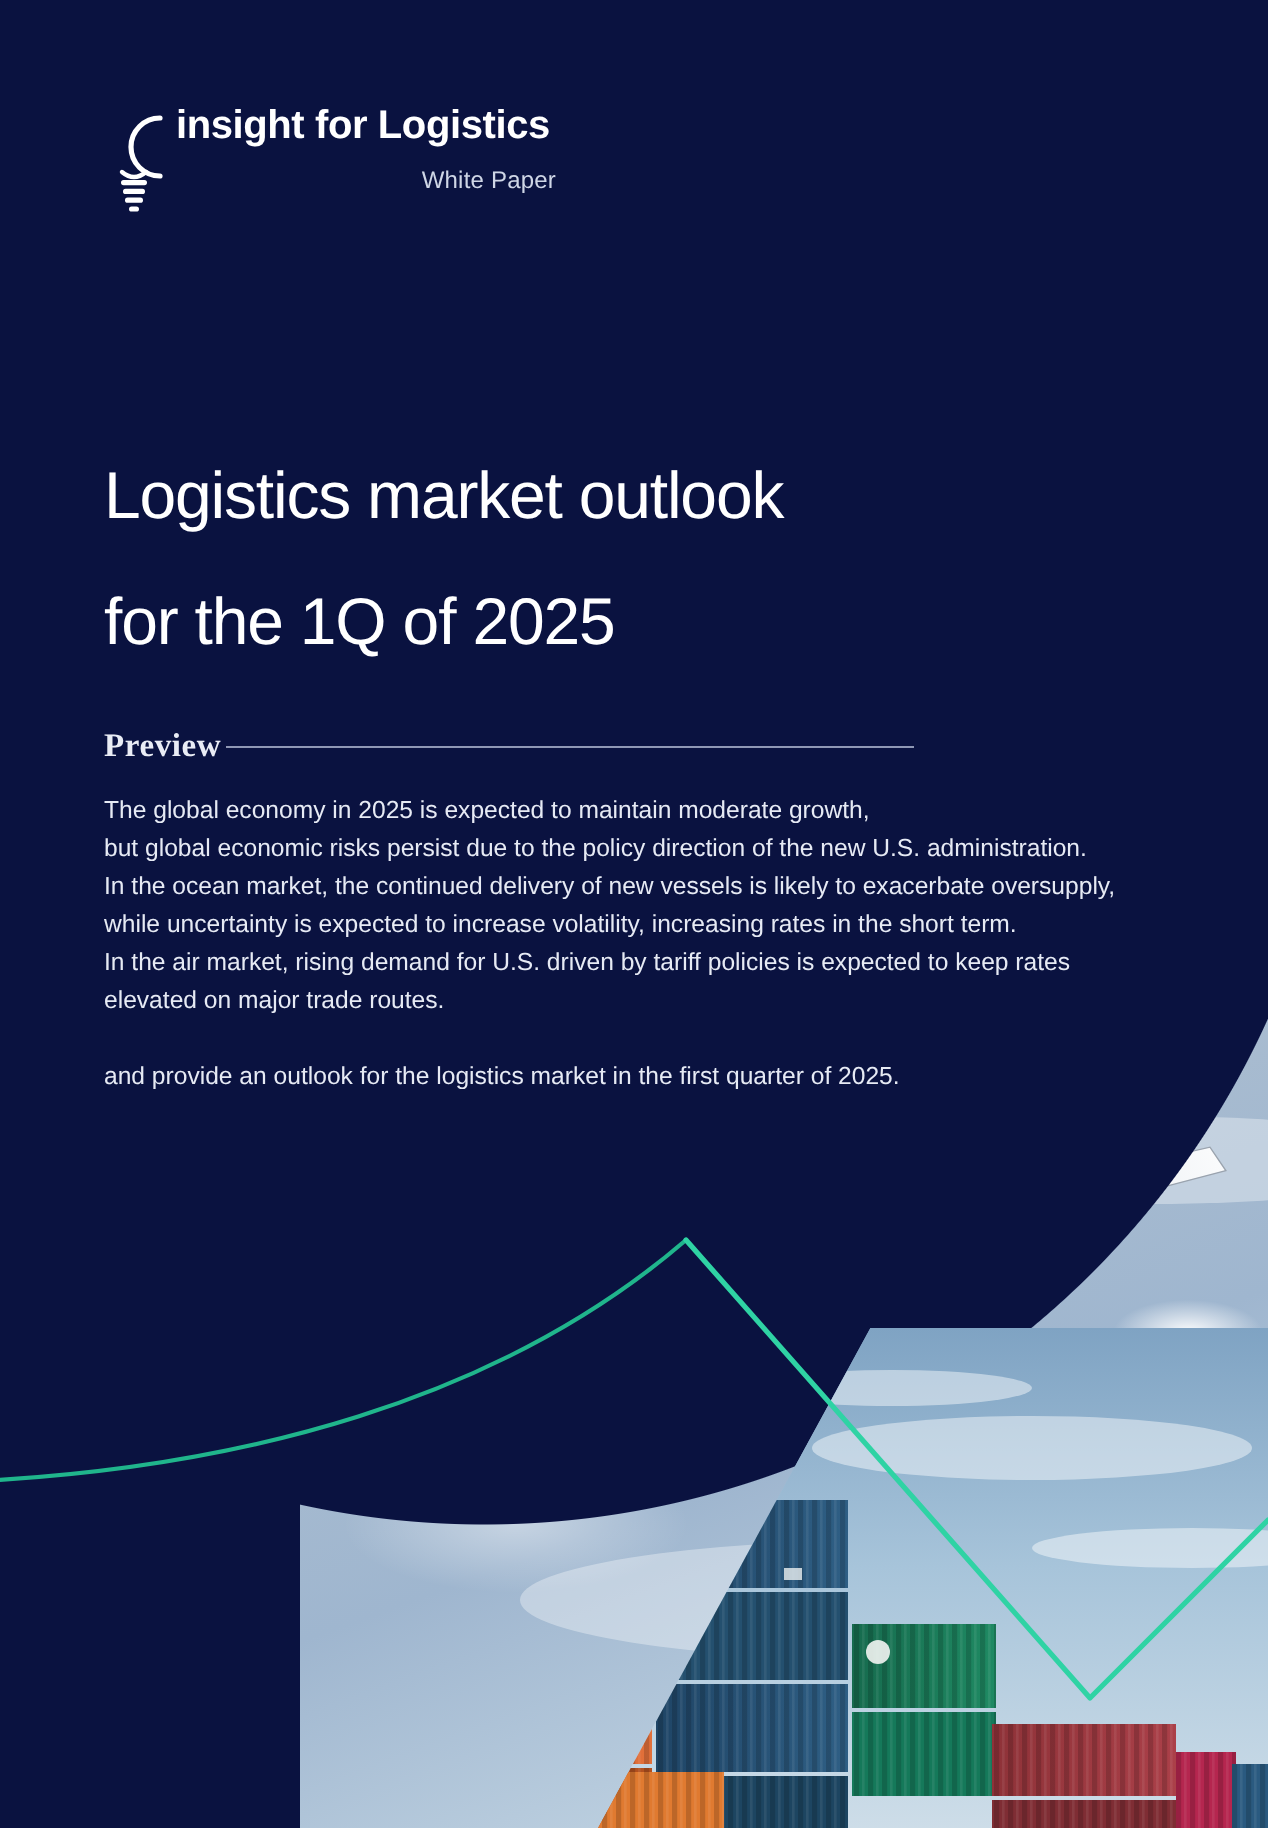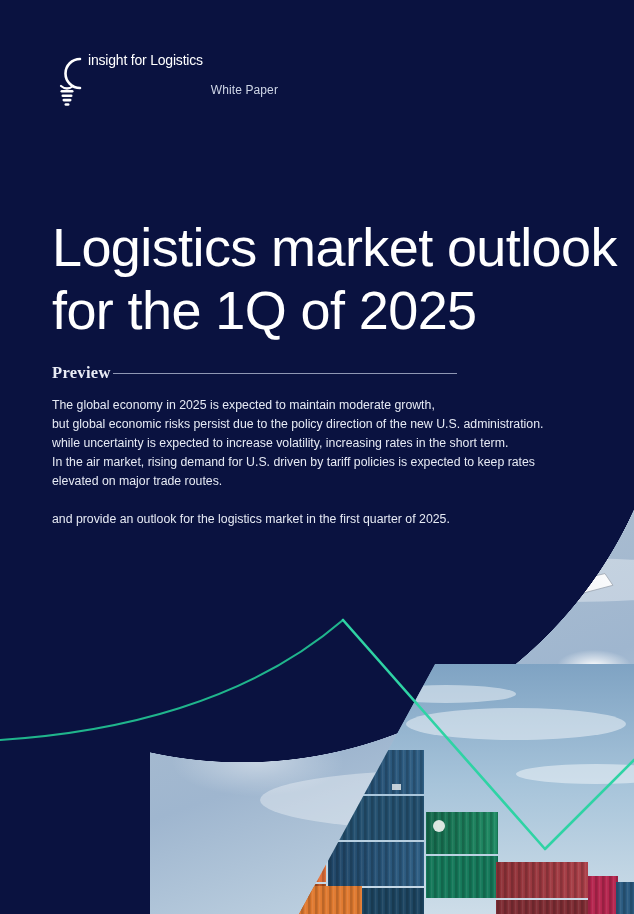--- a/index.html
+++ b/index.html
@@ -53,33 +53,33 @@
   #content { position:absolute; inset:0; z-index:4; }
 
   
   #brand {
     position:absolute; left:50px; top:52px;
     width:240px; height:58px;
   }
   #bulb-icon { position:absolute; left:0; top:0; }
   #brand-name {
     position:absolute; left:38px; top:0px;
-    font-size:14px; font-weight:400; color:#ffffff;
+    font-size:20px; font-weight:700; color:#ffffff;
     letter-spacing:-.2px; white-space:nowrap;
   }
   #brand-sub {
     position:absolute; left:95px; top:31px;
     width:133px; text-align:right;
     font-size:12px; color:#cfd6e6; letter-spacing:.1px;
   }
 
   
   #title {
     position:absolute; left:52px; top:216px; width:520px;
-    font-size:54px; line-height:63px; font-weight:400;
+    font-size:33px; line-height:63px; font-weight:400;
     color:#ffffff; letter-spacing:-0.6px;
   }
   #title .line { display:block; white-space:nowrap; }
 
   
   #preview-row {
     position:absolute; left:52px; top:363px; width:405px;
     display:flex; align-items:center; gap:2px;
   }
   #preview-label {
@@ -307,20 +307,21 @@
 
     <div id="preview-row">
       <span id="preview-label">Preview</span>
       <span id="preview-rule"></span>
     </div>
 
     <div id="body-copy">
       <p>
         <span class="copy-line">The global economy in 2025 is expected to maintain moderate growth,</span>
         <span class="copy-line">but global economic risks persist due to the policy direction of the new U.S. administration.</span>
+        <span class="copy-line">In the ocean market, the continued delivery of new vessels is likely to exacerbate oversupply,</span>
         <span class="copy-line">while uncertainty is expected to increase volatility, increasing rates in the short term.</span>
         <span class="copy-line">In the air market, rising demand for U.S. driven by tariff policies is expected to keep rates</span>
         <span class="copy-line">elevated on major trade routes.</span>
       </p>
       <div class="spacer"></div>
       <p>
         <span class="copy-line">and provide an outlook for the logistics market in the first quarter of 2025.</span>
       </p>
     </div>
 

